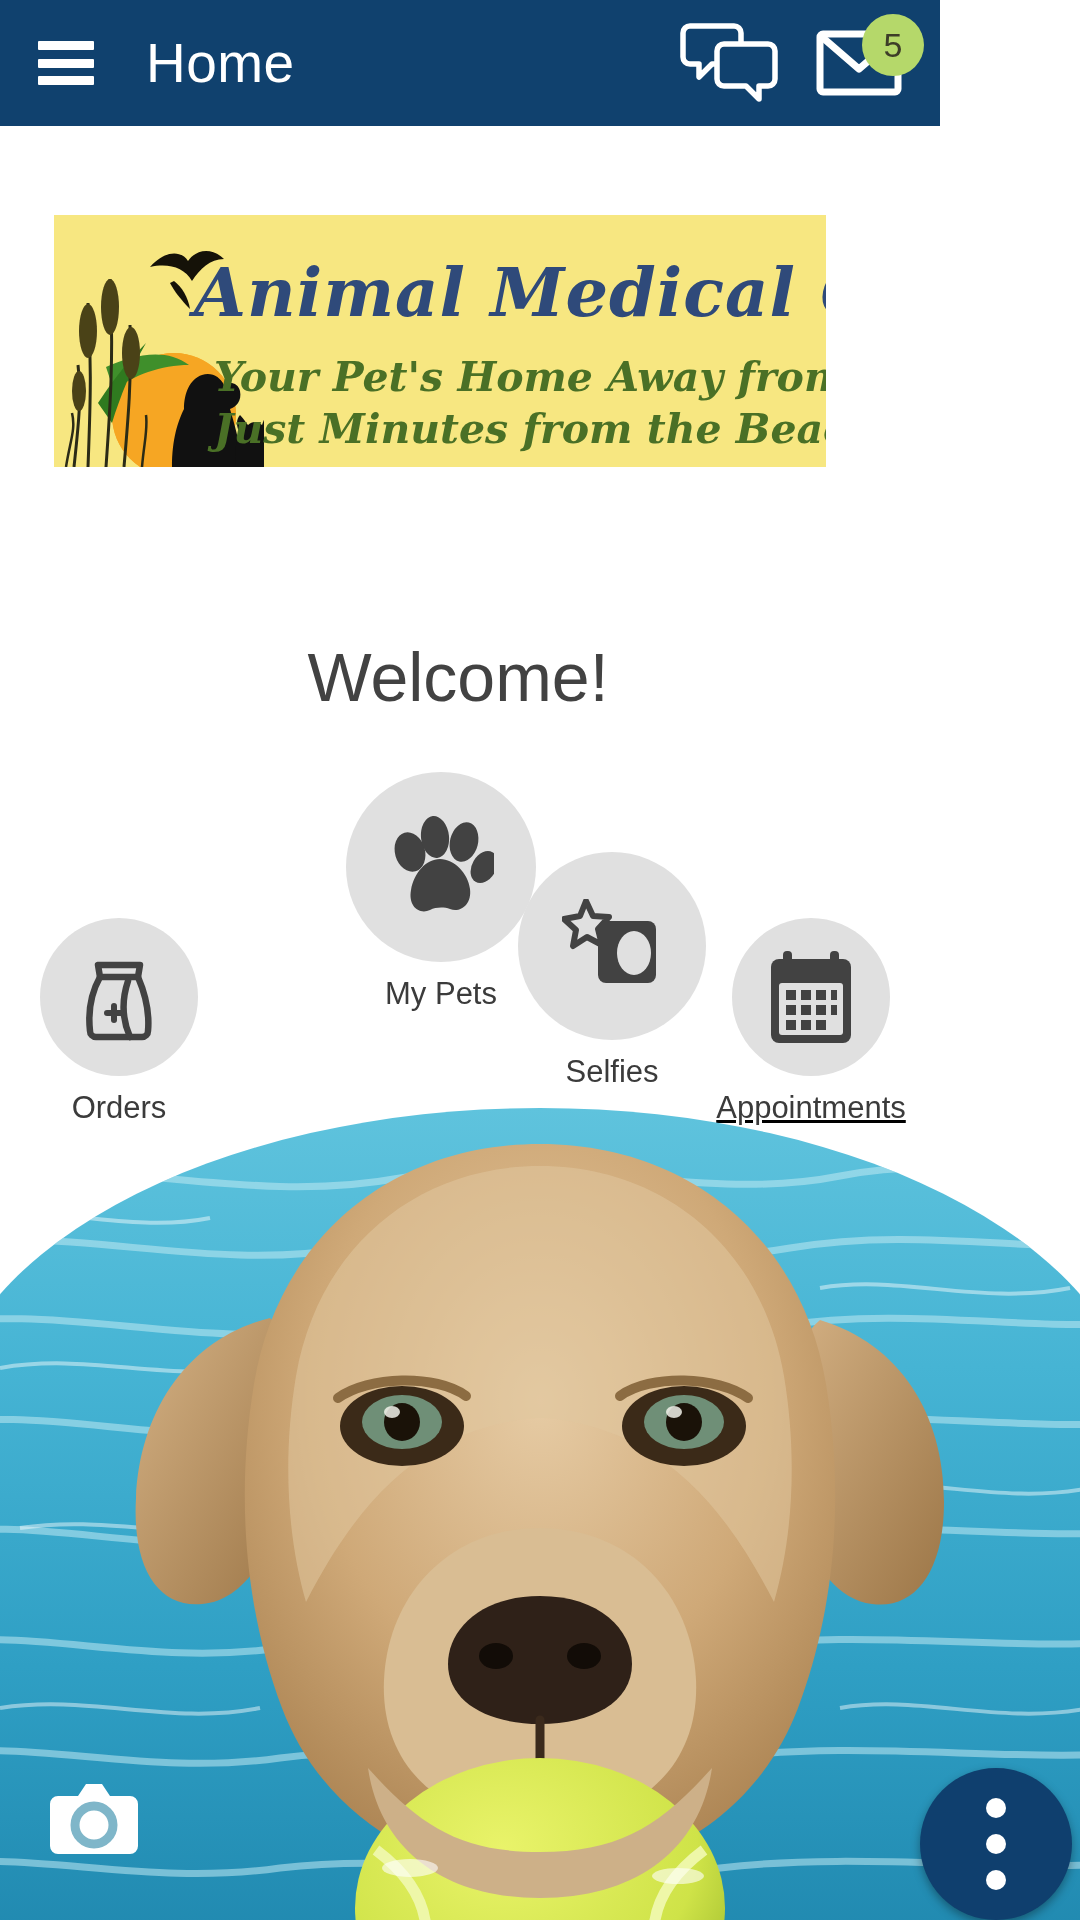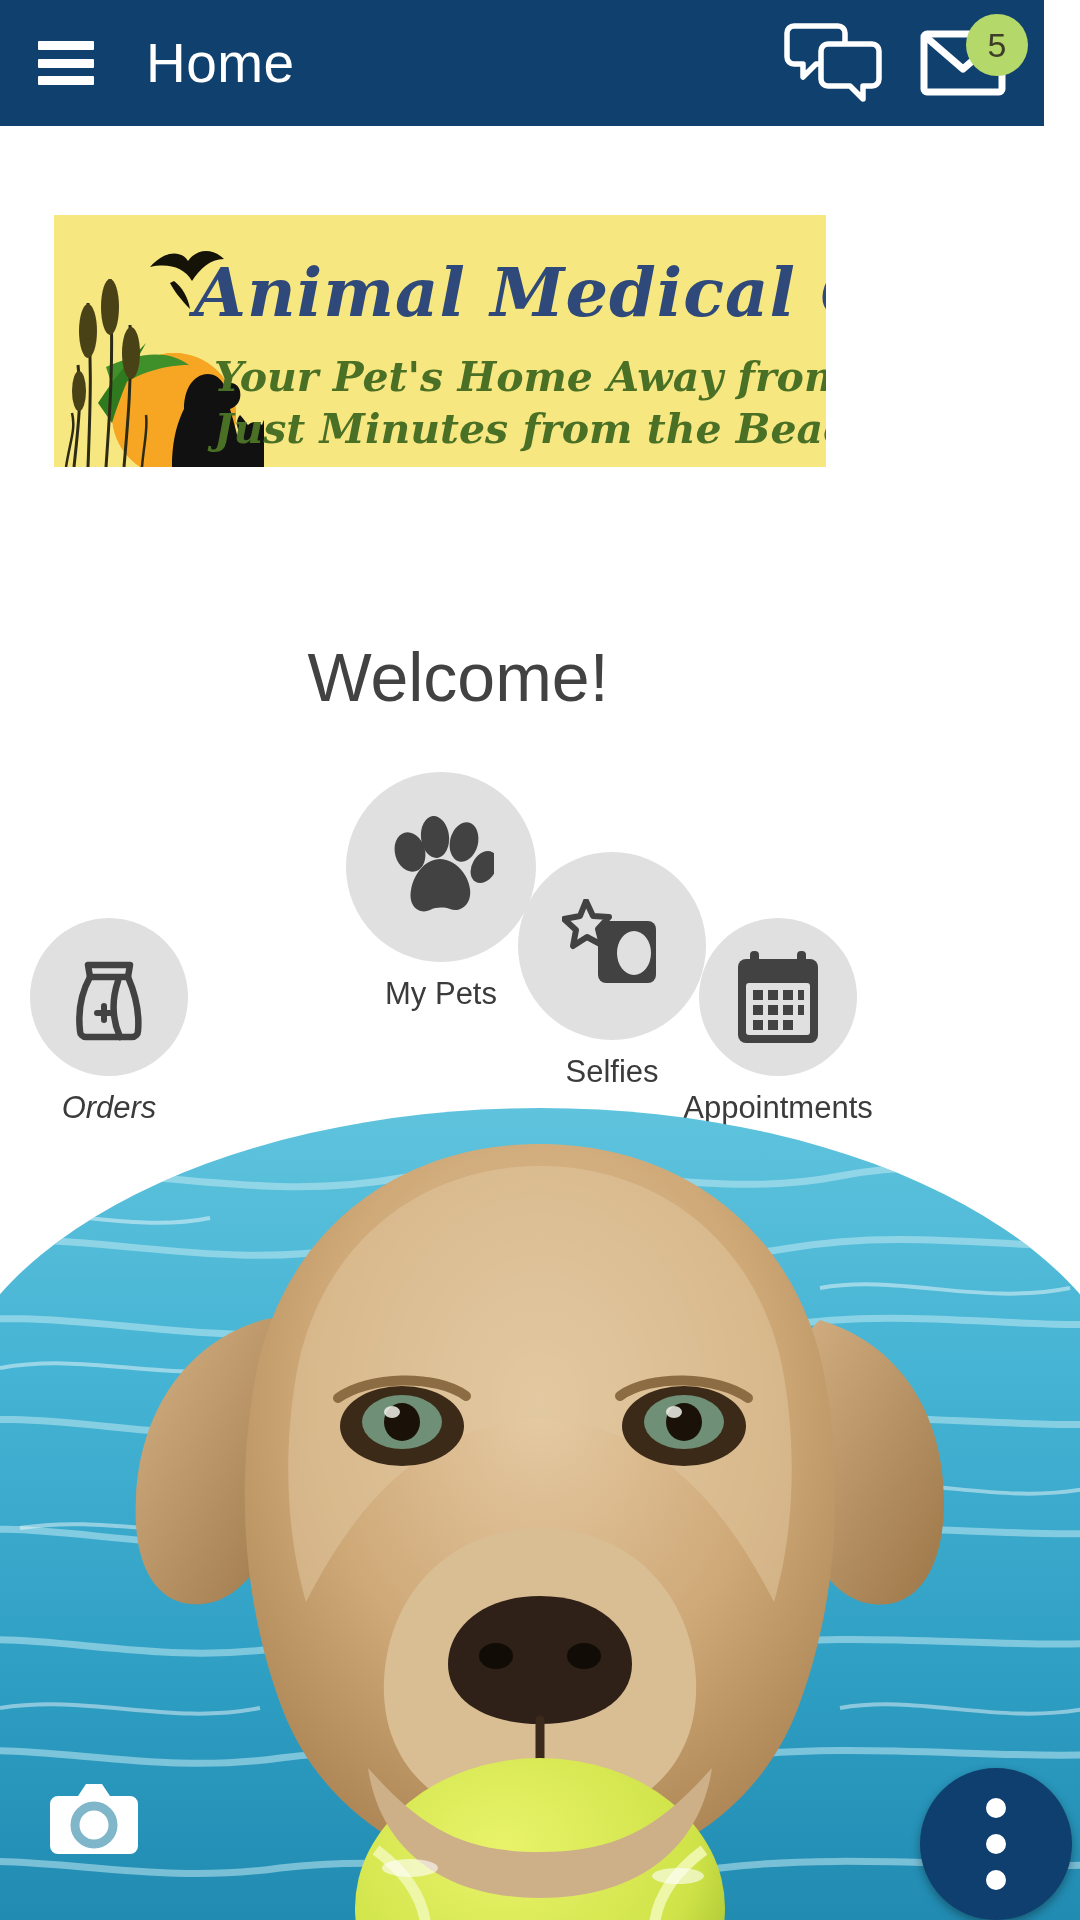--- a/index.html
+++ b/index.html
@@ -6,21 +6,21 @@
   html, body {
     width: 1080px; height: 1920px;
     background: #ffffff;
     font-family: "Liberation Sans", sans-serif;
     overflow: hidden;
   }
   #app { position: relative; width: 1080px; height: 1920px; background: #fff; overflow: hidden; }
 
   
   .appbar {
-    position: absolute; left: 0; top: 0; width: 1044px; height: 126px;
+    position: absolute; left: 0; top: 0; width: 940px; height: 126px;
     background: #10416e;
     display: flex; align-items: center;
   }
   .hamburger {
     width: 56px; height: 44px; margin-left: 38px;
     display: flex; flex-direction: column; justify-content: space-between;
     cursor: pointer;
   }
   .hamburger span { display: block; width: 100%; height: 9px; background: #ffffff; border-radius: 1px; }
   .appbar-title {
@@ -200,21 +200,21 @@
       <div class="banner-title">Animal Medical Center</div>
       <div class="banner-sub1">Your Pet's Home Away from Home</div>
       <div class="banner-sub2">Just Minutes from the Beach</div>
     </div>
   </div>
 
   <div class="welcome">Welcome!</div>
 
   <div class="quick-actions">
 
-    <div class="qa-item" style="left:14px; top:128px;font-style:italic;">
+    <div class="qa-item" style="left:24px; top:128px;">
       <div class="qa-circle" style="width:158px;height:158px;">
         <svg width="86" height="92" viewBox="0 0 86 92">
           <g fill="none" stroke="#424242" stroke-width="6.5" stroke-linejoin="round" stroke-linecap="round">
             <path d="M22 14 L64 14 L62 26 L24 26 Z"></path>
             <path d="M24 26 C14 44 12 62 14 80 A6 6 0 0 0 20 86 L66 86 A6 6 0 0 0 72 80 C74 58 68 40 62 26"></path>
             <path d="M52 30 C46 48 46 68 54 86"></path>
           </g>
           <g stroke="#424242" stroke-width="6" stroke-linecap="round">
             <path d="M31 62 H45"></path>
               <path d="M38 55 V69"></path>
@@ -244,21 +244,21 @@
       <div class="qa-circle" style="width:188px;height:188px;">
         <svg width="100" height="94" viewBox="0 0 100 94">
           <path d="M24 2 L31 17 L47 18 L36 30 L40 46 L25 38 L11 47 L14 31 L2 20 L18 17 Z" fill="none" stroke="#424242" stroke-width="6" stroke-linejoin="round"></path>
           <path d="M44 22 L86 22 A8 8 0 0 1 94 30 L94 76 A8 8 0 0 1 86 84 L44 84 A8 8 0 0 1 36 76 L36 30 A8 8 0 0 1 44 22 Z" fill="#424242"></path>
           <ellipse cx="72" cy="54" rx="17" ry="22" fill="#e0e0e0"></ellipse>
         </svg>
       </div>
       <div class="qa-label">Selfies</div>
     </div>
 
-    <div class="qa-item" style="left:683px; top:128px;">
+    <div class="qa-item" style="left:716px; top:128px;text-decoration:underline;">
       <div class="qa-circle" style="width:158px;height:158px;">
         <svg width="92" height="96" viewBox="0 0 92 96">
           <rect x="18" y="2" width="9" height="16" rx="4" fill="#424242"></rect>
           <rect x="65" y="2" width="9" height="16" rx="4" fill="#424242"></rect>
           <rect x="6" y="10" width="80" height="84" rx="8" fill="#424242"></rect>
           <rect x="14" y="34" width="64" height="52" rx="3" fill="#e0e0e0"></rect>
           <g fill="#424242">
             <rect x="21" y="41" width="10" height="10"></rect>
               <rect x="36" y="41" width="10" height="10"></rect>
             <rect x="51" y="41" width="10" height="10"></rect>

